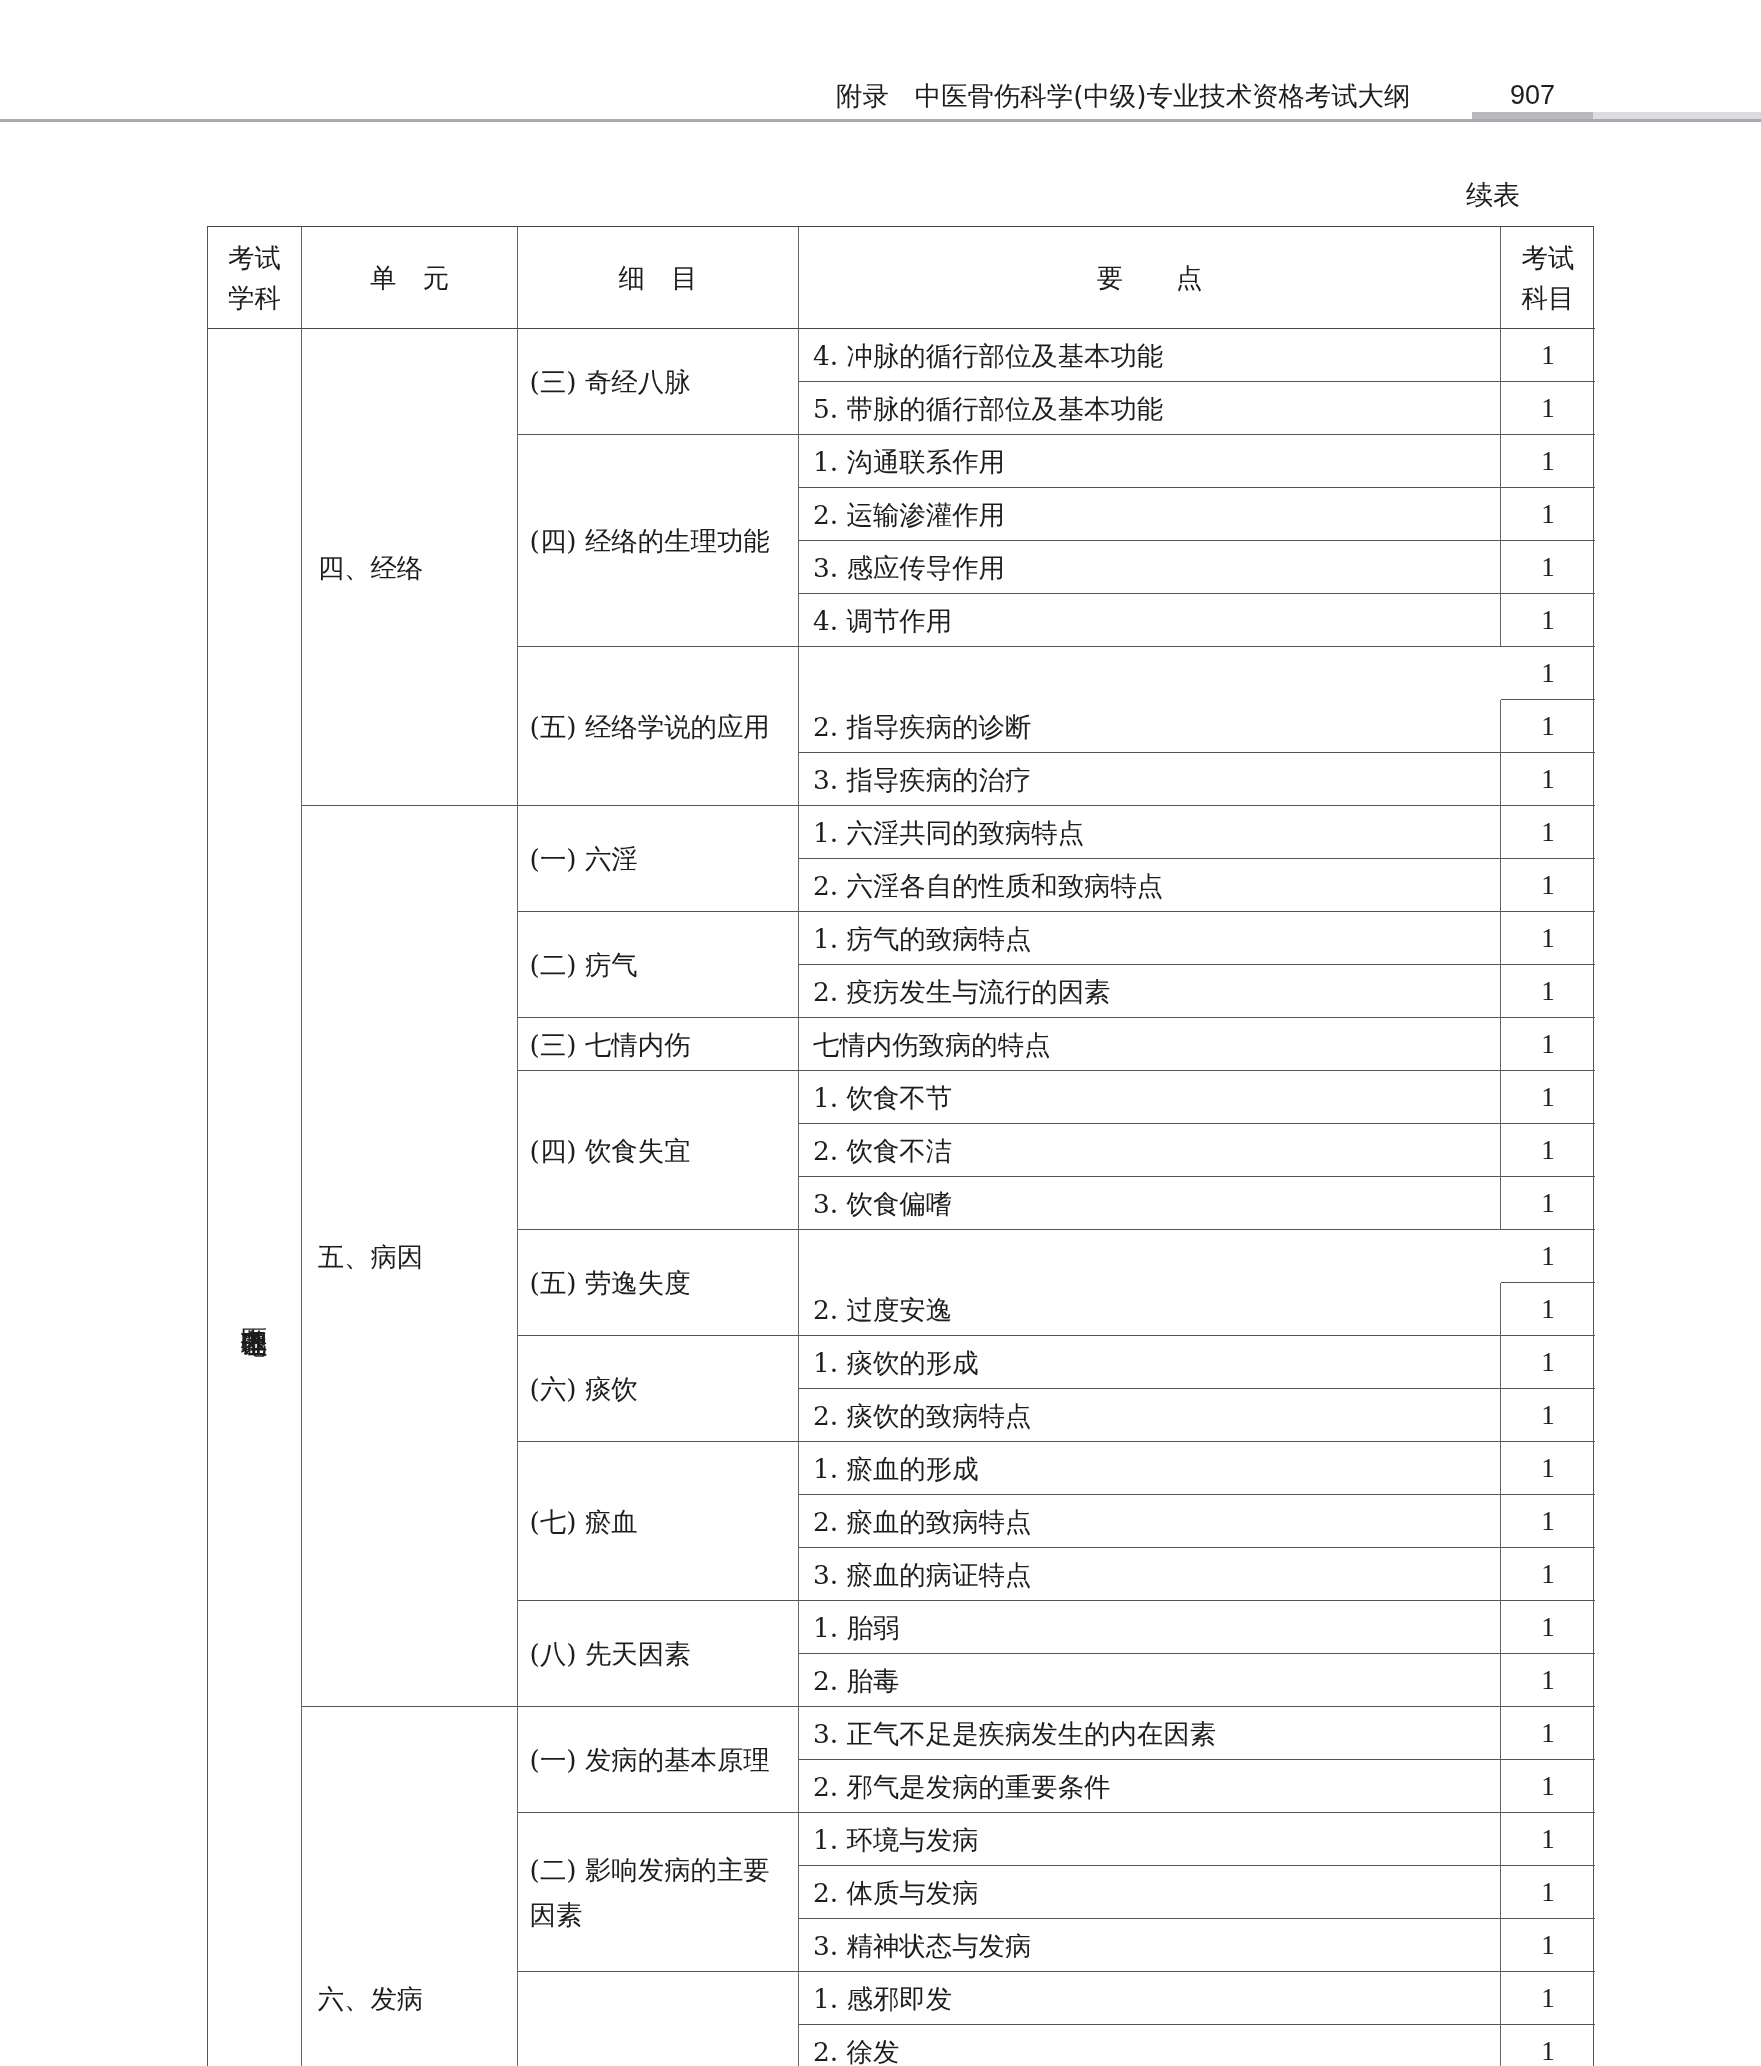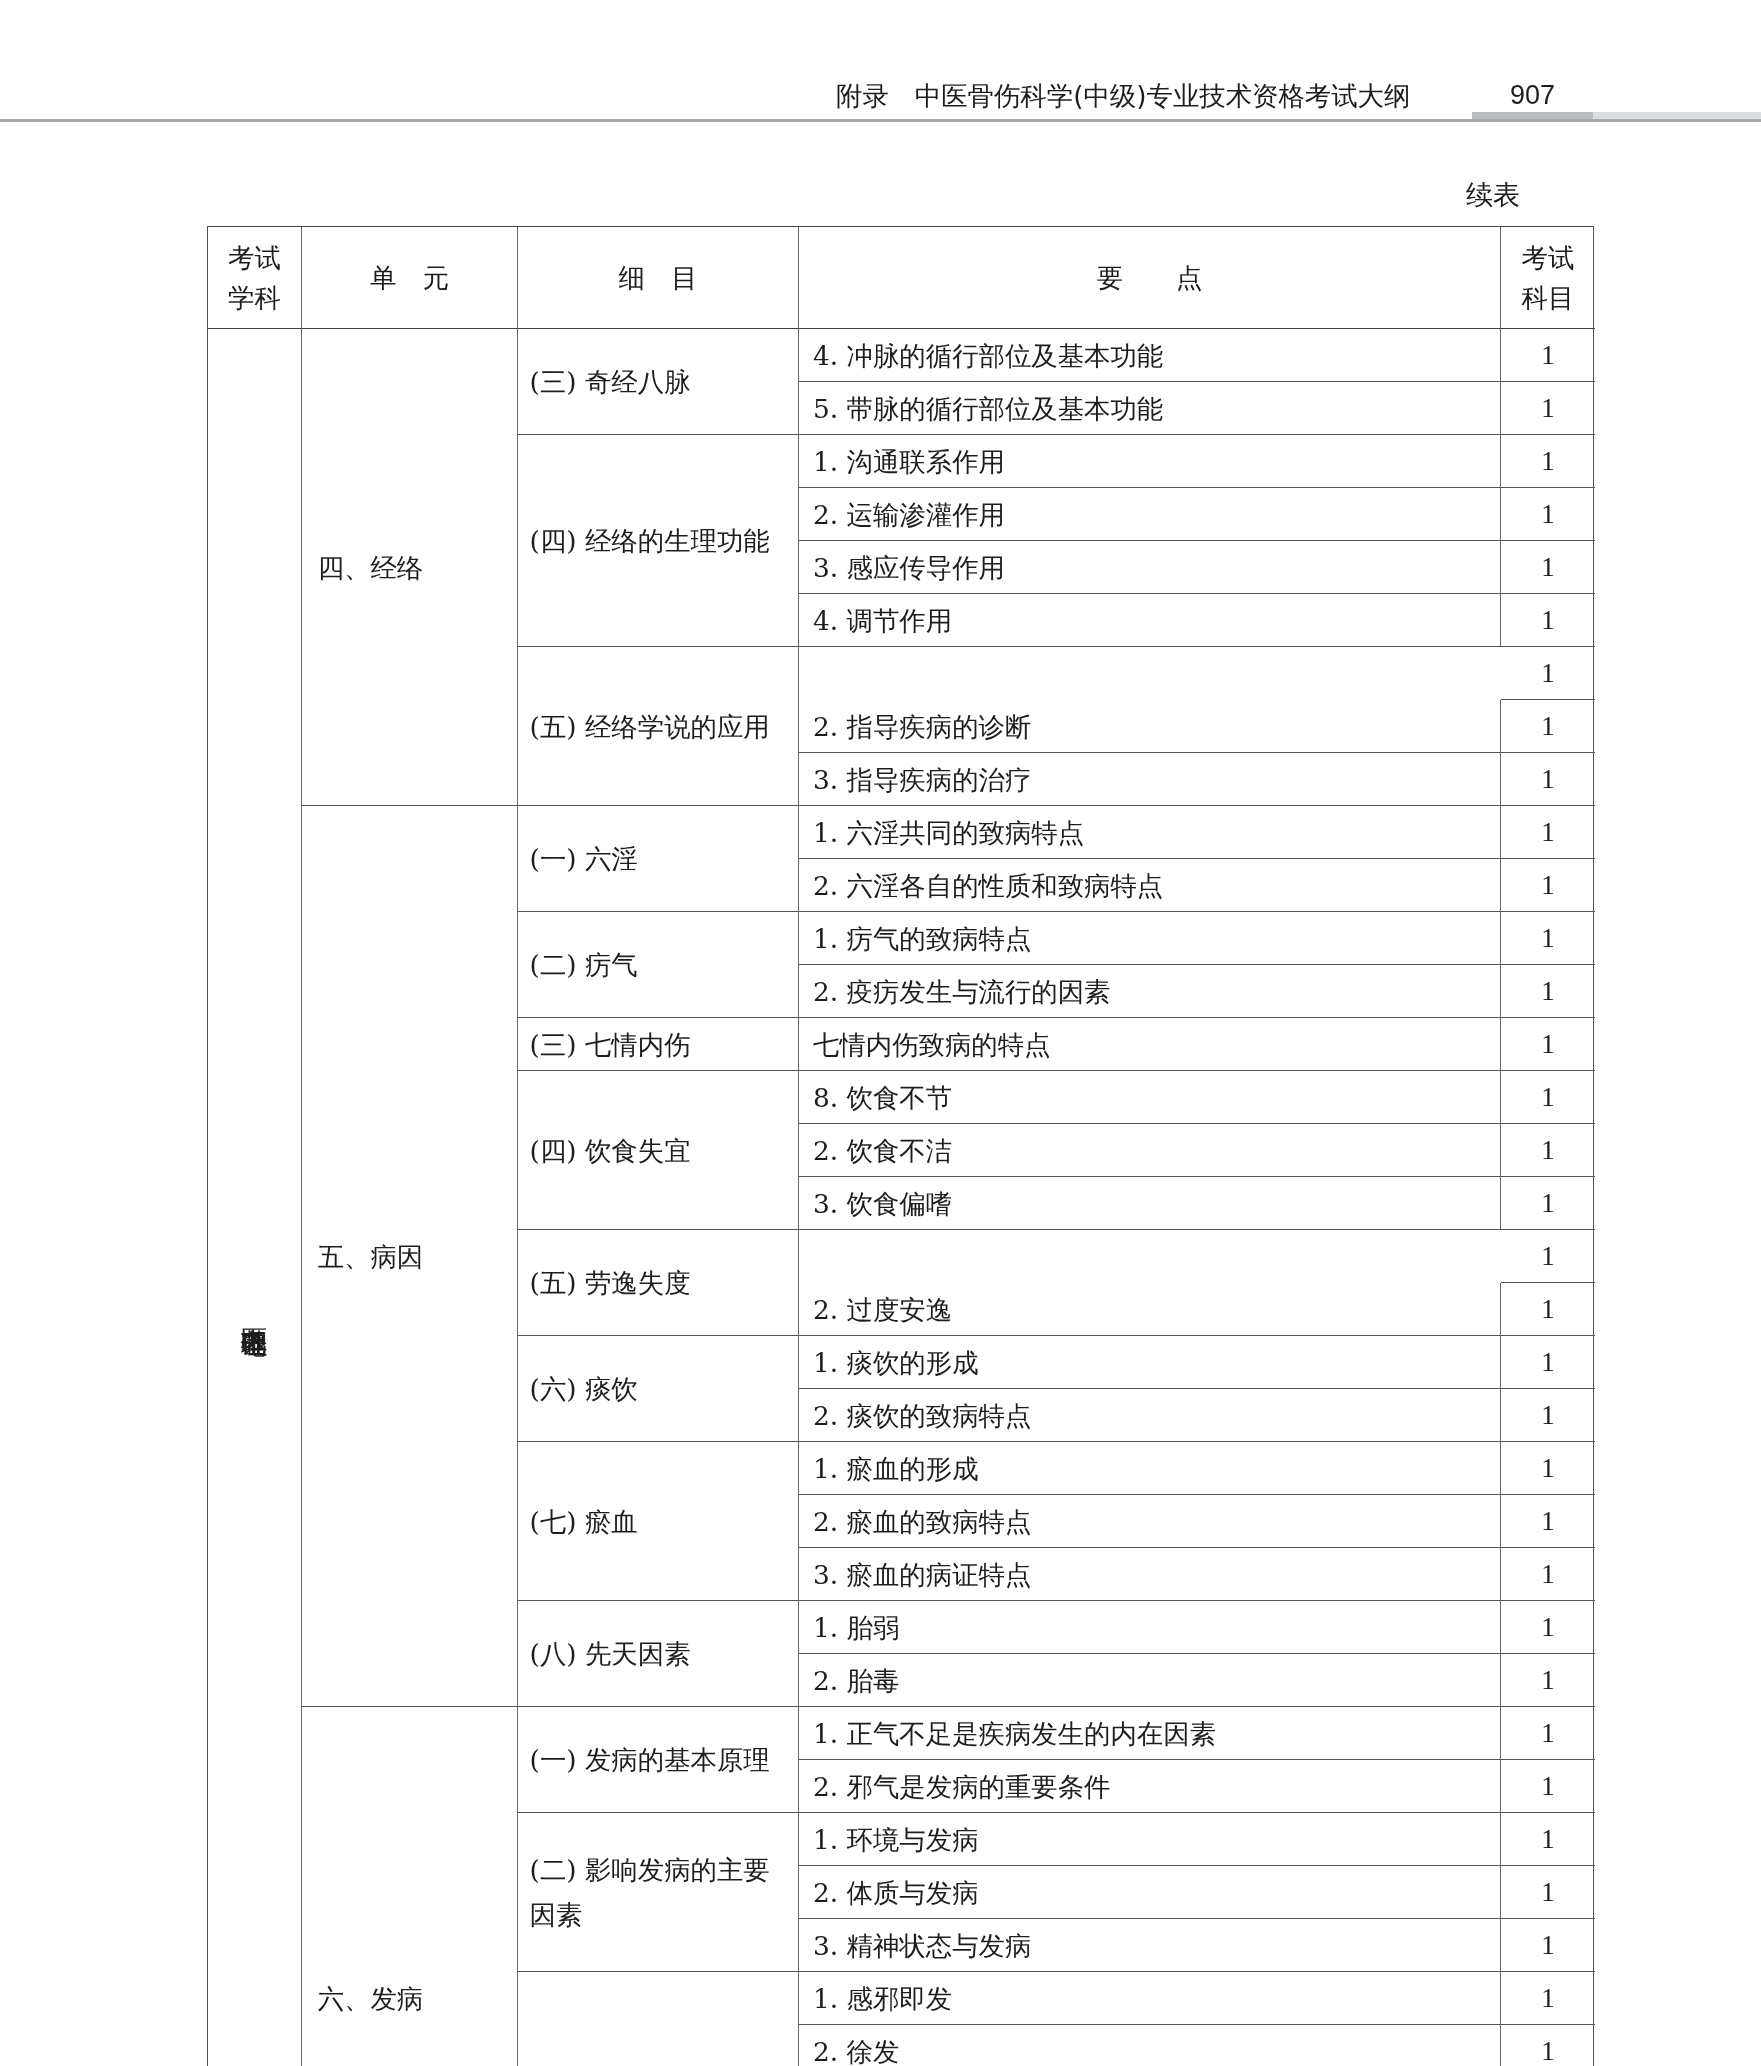--- a/index.html
+++ b/index.html
@@ -212,21 +212,21 @@
     <div class="cell point" style="grid-area: 15 / 4 / span 1;">
       <span>七情内伤致病的特点</span>
     </div>
     <div class="cell score last-col" style="grid-area: 15 / 5 / span 1;">
       <span>1</span>
     </div>
     <div class="cell detail" style="grid-area: 16 / 3 / span 3;">
       <span>(四) 饮食失宜</span>
     </div>
     <div class="cell point" style="grid-area: 16 / 4 / span 1;">
-      <span>8. 饮食不节</span>
+      <span>1. 饮食不节</span>
     </div>
     <div class="cell score last-col" style="grid-area: 16 / 5 / span 1;">
       <span>1</span>
     </div>
     <div class="cell point" style="grid-area: 17 / 4 / span 1;">
       <span>2. 饮食不洁</span>
     </div>
     <div class="cell score last-col" style="grid-area: 17 / 5 / span 1;">
       <span>1</span>
     </div>
@@ -299,21 +299,21 @@
     <div class="cell score last-col" style="grid-area: 27 / 5 / span 1;">
       <span>1</span>
     </div>
     <div class="cell unit last-row" style="grid-area: 28 / 2 / span 11;">
       <span>六、发病</span>
     </div>
     <div class="cell detail" style="grid-area: 28 / 3 / span 2;">
       <span>(一) 发病的基本原理</span>
     </div>
     <div class="cell point" style="grid-area: 28 / 4 / span 1;">
-      <span>1. 正气不足是疾病发生的内在因素</span>
+      <span>3. 正气不足是疾病发生的内在因素</span>
     </div>
     <div class="cell score last-col" style="grid-area: 28 / 5 / span 1;">
       <span>1</span>
     </div>
     <div class="cell point" style="grid-area: 29 / 4 / span 1;">
       <span>2. 邪气是发病的重要条件</span>
     </div>
     <div class="cell score last-col" style="grid-area: 29 / 5 / span 1;">
       <span>1</span>
     </div>

